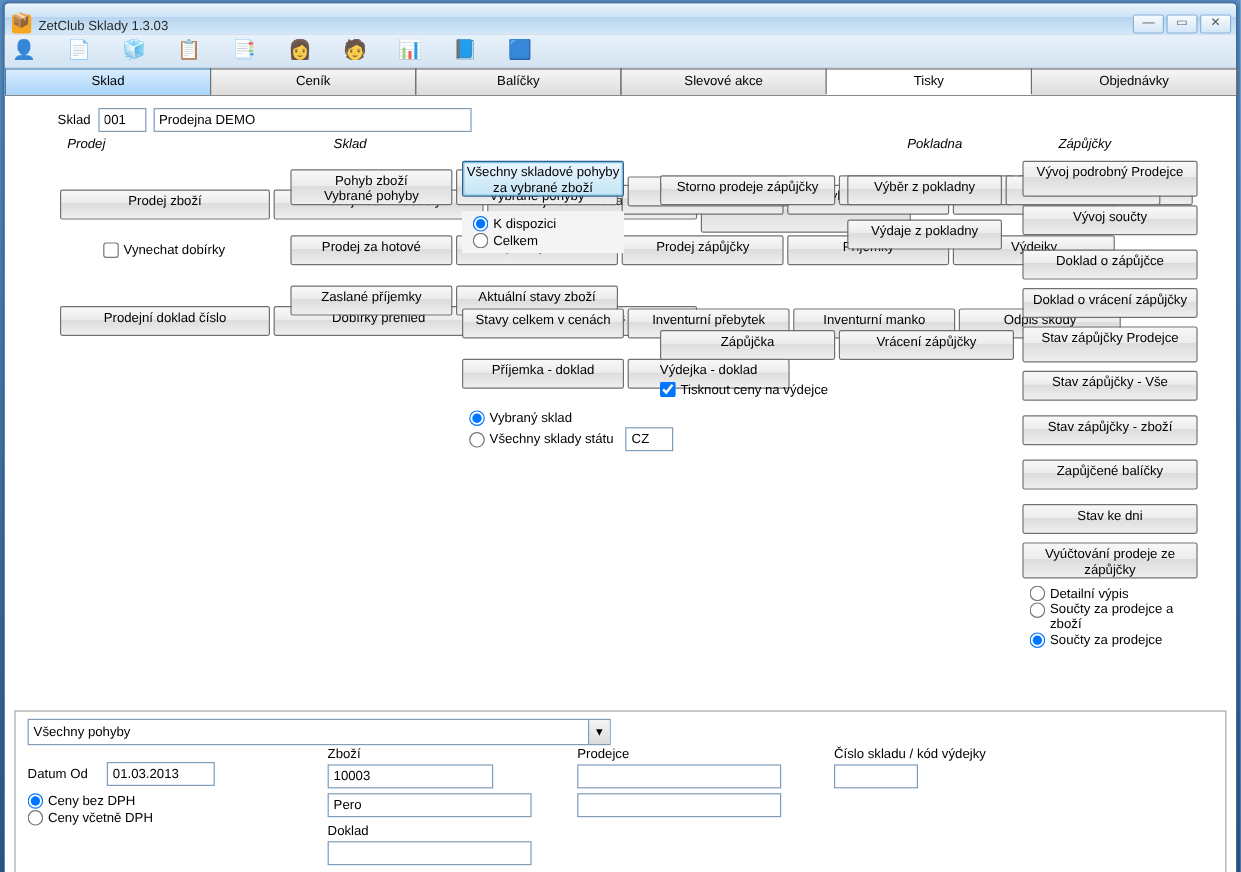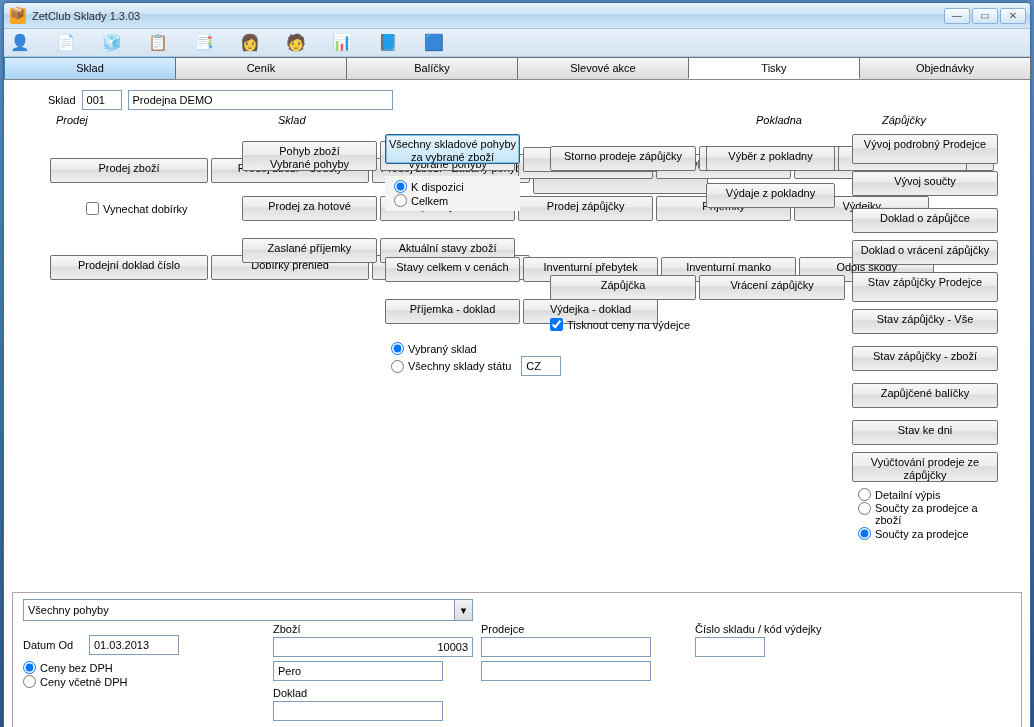--- a/index.html
+++ b/index.html
@@ -1,18 +1,18 @@
 <!DOCTYPE html>
 <html><head>
   <meta charset="utf-8">
   <style>
     * { box-sizing: border-box; font-family: Tahoma, Arial, sans-serif; font-size: 11px; }
     body { margin: 0; padding: 0; background: linear-gradient(to bottom, #5a8fc7 0%, #2d5a8e 100%); width: 1034px; height: 727px; overflow: hidden; }
     .window { width: 1028px; margin: 2px auto; background: #fff; border: 1px solid #3b6c9e; border-radius: 4px 4px 0 0; box-shadow: 0 0 4px rgba(0,0,0,0.3); }
-    .titlebar { height: 26px; background: linear-gradient(to bottom, #eaf3fb 0%, #cde3f6 45%, #b6d4ef 46%, #d4e7f7 100%); border-radius: 4px 4px 0 0; display: flex; align-items: center; padding: 0 4px 0 6px; border-bottom: 1px solid #a9c6e4; }
+    .titlebar { height: 26px; background: linear-gradient(to bottom, #eaf3fb 0%, #cde3f6 45%, #b6d4ef 46%, #d4e7f7 100%); border-radius: 4px 4px 0 0; display: flex; align-items: flex-end; padding: 0 4px 0 6px; border-bottom: 1px solid #a9c6e4; }
     .titlebar .icon { width: 16px; height: 16px; background: #f5a623; border-radius: 2px; display: inline-block; margin-right: 4px; position: relative; }
     .titlebar .icon::after { content:'📦'; font-size:12px; position:absolute; top:-2px; left:0px; }
     .titlebar .title { flex: 1; color: #2a2a2a; padding-left: 2px; }
     .win-btns { display: flex; gap: 2px; }
     .win-btn { width: 26px; height: 16px; border: 1px solid #8ab4db; border-radius: 2px; background: linear-gradient(to bottom,#f7fbff,#d2e6f6); text-align:center; line-height:13px; font-size:10px; color:#555;}
     .toolbar-icons { height: 28px; background: linear-gradient(to bottom,#e8f1fa,#d4e4f2); border-bottom: 1px solid #b3c9dd; display:flex; align-items:center; padding:0 6px; gap:26px;}
     .tb-ic { width:20px; height:20px; display:inline-block; font-size:16px; text-align:center; line-height:20px; opacity:0.85;}
     .tab-strip { display: flex; border-bottom: 1px solid #888; background:#fff; }
     .tab { flex: 1; height: 22px; border: 1px solid #707070; border-bottom: none; background: linear-gradient(to bottom,#f6f6f6,#dcdcdc); text-align: center; line-height: 20px; margin-right: -1px; }
     .tab.active { background: linear-gradient(to bottom,#d9edff,#a9d4f7); border-color:#3c7fb1; }
@@ -20,37 +20,37 @@
     .content { padding: 4px 8px 0 8px; position: relative; }
     .row1 { display:flex; align-items:center; gap:6px; margin:6px 0 4px 36px;}
     .lbl { }
     .txtbox { border:1px solid #7f9db9; height:20px; padding:2px 4px; background:#fff;}
     .headers { position:relative; height:16px; margin-top:4px;font-style:italic;}
     .hdr { position:absolute; font-weight:normal; }
     .btn { display:inline-block; border:1px solid #707070; background: linear-gradient(to bottom,#f8f8f8 0%, #ececec 45%, #dcdcdc 46%, #efefef 100%); text-align:center; line-height:13px; padding:3px 2px; border-radius:2px;}
     .btn.sel { border:1px solid #2c628b; background:linear-gradient(to bottom,#eaf6fd,#c4e5f6); box-shadow: inset 0 0 0 1px #7cc1e8;}
     .cols { position:relative; height: 460px; }
     .c { position:absolute; }
-    .bw1 { width: 158px; height: 25px;}
+    .bw1 { width: 175px; height: 25px;}
     .bw1b { width: 175px; height: 36px;}
     .bw2 { width: 135px; height: 30px;}
     .bw2s { width: 135px; height: 25px;}
     .bw3 { width: 135px; height: 30px;}
     .bw3s { width: 135px; height: 25px;}
     .bw4 { width: 146px; height: 25px;}
     .bw5 { width: 129px; height: 25px;}
     .bw6 { width: 146px; height: 25px;}
     .bw6b { width: 146px; height: 30px;}
     .radio-row { display:flex; align-items:center; gap:4px; margin:1px 0 1px 6px;}
     .radio-row input { margin:0;}
     .chk-row { display:flex; align-items:center; gap:4px;}
     .chk-row input{margin:0;}
     .radiogrp { border:1px solid transparent; padding:2px 2px;}
     .lower-panel { border:1px solid #a6a6a6; margin: 2px 8px 6px 8px; padding: 6px 10px 10px 10px; position:relative; height: 137px;}
-    .combo { width:450px; height:22px; border:1px solid #7f9db9; display:flex; align-items:center; background:#fff;}
+    .combo { width:486px; height:22px; border:1px solid #7f9db9; display:flex; align-items:center; background:#fff;}
     .combo span{ flex:1; padding:0 4px;}
     .combo .arrow{ width:18px; height:100%; border-left:1px solid #7f9db9; background:linear-gradient(to bottom,#f4f4f4,#dcdcdc); text-align:center; line-height:20px;}
     .form-row { display:flex; align-items:center; gap:6px; margin-top:4px;}
   </style>
 </head>
 <body>
 
 <div class="window">
   <div class="titlebar">
     <span class="icon"></span>
@@ -224,21 +224,21 @@
           <input type="radio" name="rlow" checked="" style="">
           <span>Ceny bez DPH</span>
         </div>
       <div class="radio-row" style="margin-left:0">
           <input type="radio" name="rlow" style="">
           <span>Ceny včetně DPH</span>
         </div>
     </div>
     <div style="position:absolute; left:260px; top:30px;">
       <div>Zboží</div>
-      <input class="txtbox" style="width: 200px; margin-top: 2px; text-align: right;" value="10003"><br>
+      <input class="txtbox" style="width: 138px; margin-top: 2px;" value="10003"><br>
       <input class="txtbox" style="width: 170px; margin-top: 4px;" value="Pero">
       <div style="margin-top:6px">Doklad</div>
       <input class="txtbox" style="width: 170px; margin-top: 2px;">
     </div>
     <div style="position:absolute; left:468px; top:30px;">
       <div>Prodejce</div>
       <input class="txtbox" style="width: 170px; margin-top: 2px;"><br>
       <input class="txtbox" style="width: 170px; margin-top: 4px;">
     </div>
     <div style="position:absolute; left:655px; top:30px;margin-left:27px;">

